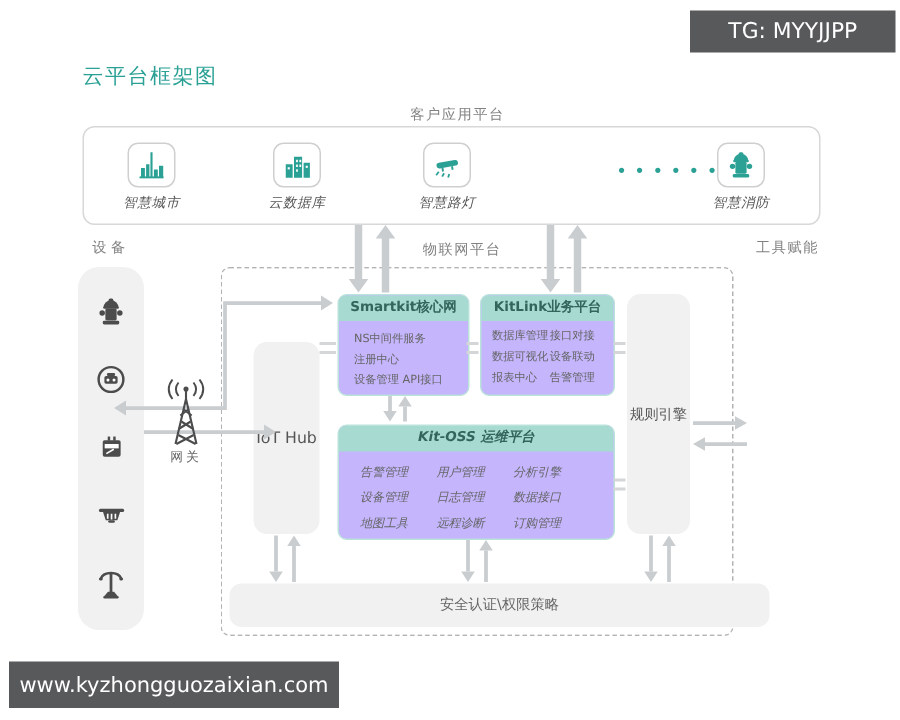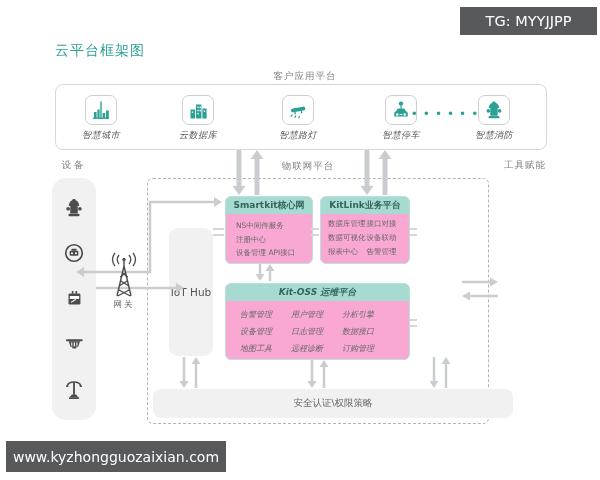--- a/index.html
+++ b/index.html
@@ -31,21 +31,21 @@
   .tool-dots{font-size:11px;color:#666;line-height:10px;}
   
   .dashed-box{left:147px;top:178px;width:340px;height:244px;border:1.5px dashed #b3b3b3;border-radius:6px;z-index:1;}
   
   .gray-block{background:#f1f1f1;border-radius:9px;color:#555;display:flex;align-items:center;
               justify-content:center;z-index:2;}
   .iot-hub{left:169px;top:228px;width:44px;height:128px;font-size:10.5px;}
   .rules-box{left:418px;top:196px;width:42px;height:160px;font-size:9.5px;white-space:nowrap;}
   .security-box{left:153px;top:389px;width:360px;height:29px;font-size:9.5px;color:#666;border-radius:8px;}
   
-  .green-box{background:#f9a8d4;border:1px solid #b9e2da;border-radius:6px;overflow:hidden;z-index:2;}
+  .green-box{background:#c4b5fd;border:1px solid #b9e2da;border-radius:6px;overflow:hidden;z-index:2;}
   .g-header{background:#a7dbd1;color:#33655d;font-weight:bold;font-size:9px;height:17px;line-height:17px;text-align:center;}
   .smartkit-box{left:225px;top:196px;width:86px;height:66px;}
   .kitlink-box{left:320px;top:196px;width:88px;height:66px;}
   .kitoss-box{left:225px;top:283px;width:183px;height:75px;font-style:italic;}
   .g-lines{padding:5px 0 0 10px;font-size:7.5px;color:#666;line-height:13.5px;}
   .g-grid2{display:grid;grid-template-columns:1fr 1fr;padding:5px 4px 0 7px;font-size:7.5px;color:#666;row-gap:4px;}
   .g-grid3{display:grid;grid-template-columns:1fr 1fr 1fr;padding:8px 16px 0 14px;font-size:8px;color:#666;row-gap:6px;}
   
   .arrow-layer{left:0;top:0;z-index:3;pointer-events:none;}
   .gw-label{left:106px;top:299px;width:36px;text-align:center;font-size:8.5px;color:#666;letter-spacing:2px;z-index:4;}
@@ -157,35 +157,20 @@
           </g>
           <g stroke="#2ba195" stroke-width="1.2" fill="none">
             <path d="M4.5 14.5 L2.8 16.8"></path>
               <path d="M8 15.5 L6.8 17.8"></path>
               <path d="M11.5 16 L10.8 18.3"></path>
           </g>
         </svg>
       </div>
       <div class="app-item-label">智慧路灯</div>
     </div>
-    <div class="app-item" style="left:313px;">
-      <div class="icon-tile">
-        <svg width="20" height="20" viewBox="0 0 20 20" fill="#2ba195">
-          <circle cx="10" cy="3.6" r="2.2"></circle>
-            <rect x="9.4" y="5.4" width="1.2" height="3.2"></rect>
-          <path d="M3.2 16.4 V13.6 q0-2 1.8-2.4 l1.4-2.2 q0.4-0.6 1.2-0.6 h4.8 q0.8 0 1.2 0.6 l1.4 2.2 q1.8 0.4 1.8 2.4 v2.8 z"></path>
-          <g fill="#fff">
-              <circle cx="6.3" cy="14.6" r="1.25"></circle>
-              <circle cx="13.7" cy="14.6" r="1.25"></circle>
-              <rect x="8.6" y="13.9" width="2.8" height="1.1" rx="0.5"></rect>
-            </g>
-        </svg>
-      </div>
-      <div class="app-item-label">智慧停车</div>
-    </div>
     <div class="app-dots">••••••</div>
     <div class="app-item" style="left:406px;">
       <div class="icon-tile">
         <svg width="20" height="20" viewBox="0 0 22 22" fill="#2ba195">
           <rect x="9.3" y="1.6" width="3.4" height="2.4" rx="1.1"></rect>
           <path d="M5.5 8.2 a5.5 5.5 0 0 1 11 0 z"></path>
           <rect x="5.3" y="7.3" width="11.4" height="1.7" rx="0.8"></rect>
           <rect x="6.9" y="8.8" width="8.2" height="8.6" rx="1"></rect>
           <circle cx="4.8" cy="12" r="2"></circle>
             <circle cx="17.2" cy="12" r="2"></circle>
@@ -284,17 +269,18 @@
       <div>分析引擎</div>
       <div>设备管理</div>
       <div>日志管理</div>
       <div>数据接口</div>
       <div>地图工具</div>
       <div>远程诊断</div>
       <div>订购管理</div>
     </div>
   </div>
 
+  <div class="abs gray-block rules-box">规则引擎</div>
 
   <div class="abs gray-block security-box">安全认证\权限策略</div>
 
 
 </div>
 
 </body></html>

